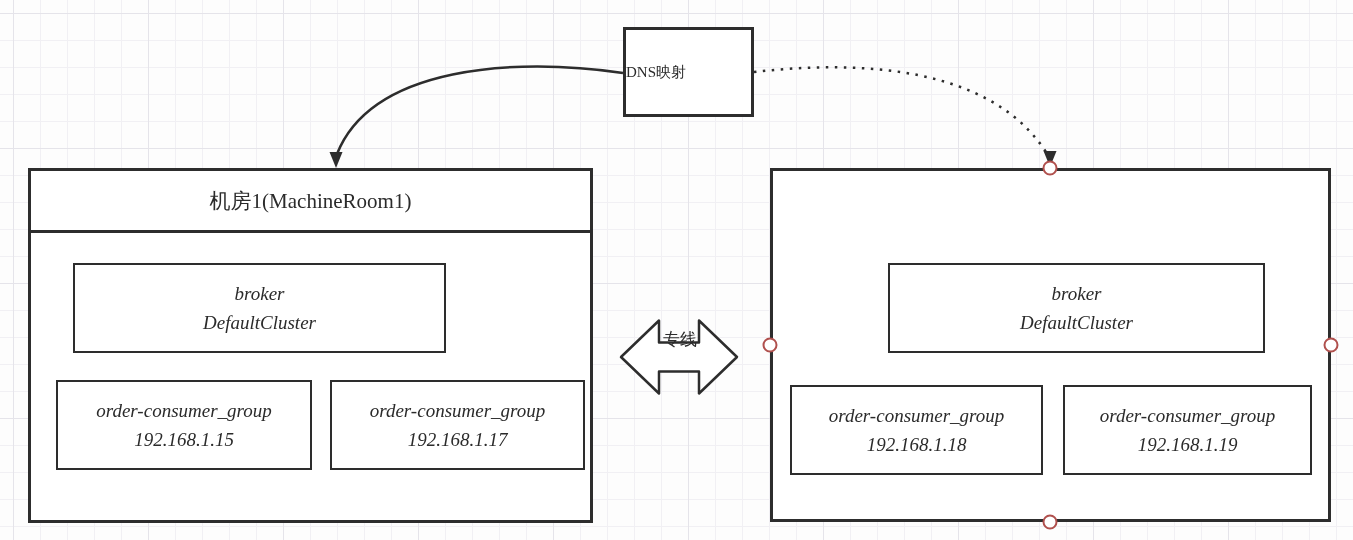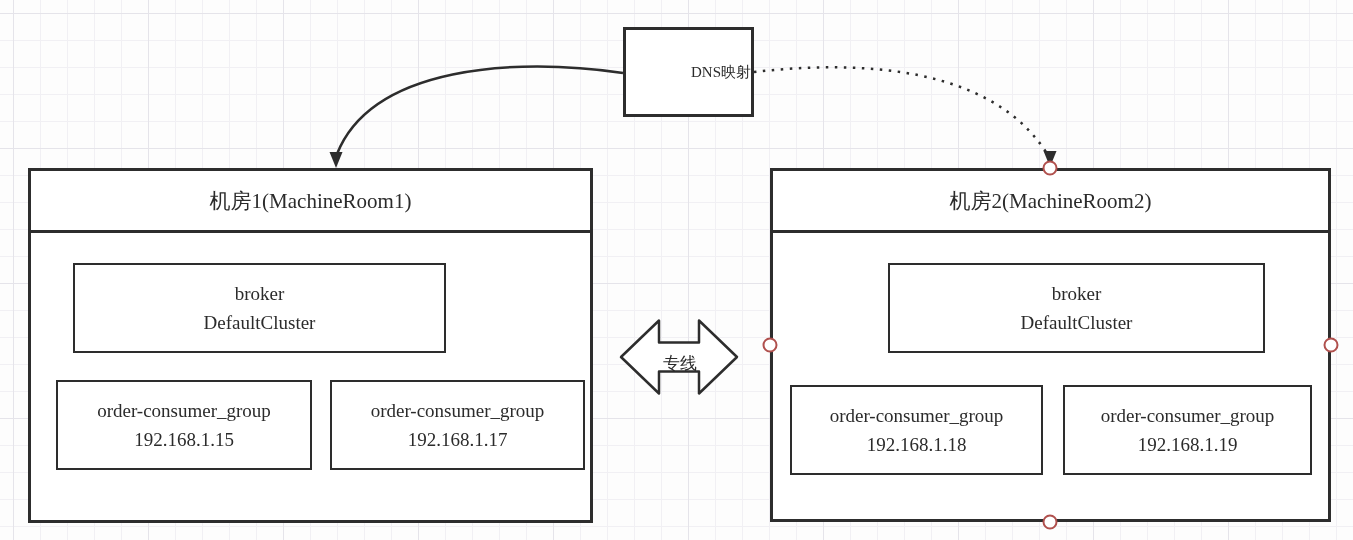--- a/index.html
+++ b/index.html
@@ -36,37 +36,37 @@
   .room{border-width:3px;}
   .room-header{
     height:62px;
     border-bottom:3px solid var(--stroke);
     display:flex;align-items:center;justify-content:center;
     font-size:21px;
   }
   .inner{
     display:flex;flex-direction:column;
     align-items:center;justify-content:center;
-    font-size:19px;line-height:29px;
+    font-size:19px;line-height:29px;font-style:italic;
   }
   .dns-box{
-    display:flex;align-items:center;justify-content:flex-end;
-    font-size:15px;border-width:3px;z-index:2;padding-left:18px;
+    display:flex;align-items:center;justify-content:flex-start;
+    font-size:15px;border-width:3px;z-index:2;
   }
   svg.overlay{
     position:absolute;left:0;top:0;z-index:5;
     pointer-events:none;
   }
   .edge{fill:none;stroke:var(--stroke);stroke-width:2.5;}
   .edge.dotted{stroke-dasharray:2.5 6.5;}
   .arrowhead{fill:var(--stroke);stroke:none;}
   .biarrow{fill:var(--box_fill);stroke:var(--stroke);stroke-width:2.5;stroke-linejoin:round;}
   .cp{fill:var(--box_fill);stroke:var(--connection_point);stroke-width:2;}
   .link-label{
-    position:absolute;left:644px;top:352px;width:72px;
+    position:absolute;left:644px;top:328px;width:72px;
     text-align:center;font-size:17px;z-index:6;
   }
 </style>
 </head>
 <body>
 
 <div class="canvas">
 
   <div class="box dns-box" style="left:623px;top:27px;width:131px;height:90px;">
     <span>DNS映射</span>
@@ -84,23 +84,20 @@
       <div>order-consumer_group</div>
       <div>192.168.1.15</div>
     </div>
     <div class="box inner" style="left:299px;top:209px;width:255px;height:90px;">
       <div>order-consumer_group</div>
       <div>192.168.1.17</div>
     </div>
   </div>
 
   <div class="box room" style="left:770px;top:168px;width:561px;height:354px;">
-    <div class="room-header">
-      <span>机房2(MachineRoom2)</span>
-    </div>
     <div class="box inner" style="left:115px;top:92px;width:377px;height:90px;">
       <div>broker</div>
       <div>DefaultCluster</div>
     </div>
     <div class="box inner" style="left:17px;top:214px;width:253px;height:90px;">
       <div>order-consumer_group</div>
       <div>192.168.1.18</div>
     </div>
     <div class="box inner" style="left:290px;top:214px;width:249px;height:90px;">
       <div>order-consumer_group</div>

